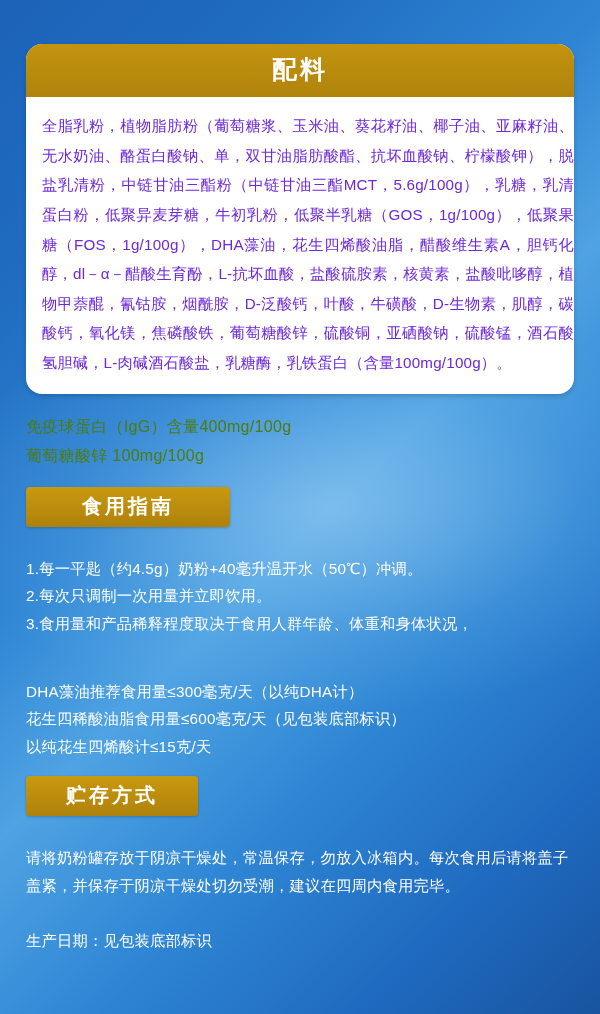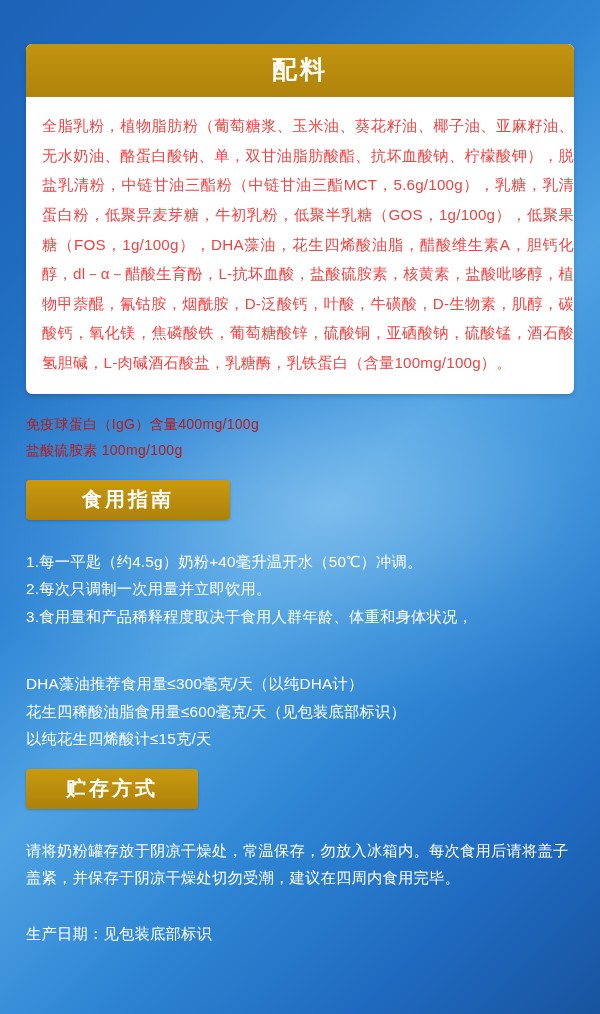--- a/index.html
+++ b/index.html
@@ -26,48 +26,48 @@
   .page {
     position: relative;
     padding: 44px 26px 18px 26px;
     box-sizing: border-box;
     height: 100%;
   }
 
   
   .panel {
     background: #ffffff;
-    border-radius: 6px;
+    border-radius: 16px;
     overflow: hidden;
     box-shadow: 0 2px 5px rgba(0,0,0,0.18);
   }
   .panel-header {
     background: #b98d12;
     background: linear-gradient(180deg, #c2940f 0%, #b0830c 100%);
     color: #ffffff;
     text-align: center;
     font-size: 25px;
     font-weight: bold;
     letter-spacing: 3px;
     padding: 9px 0 11px 0;
   }
   .panel-body {
     padding: 14px 0 16px 16px;
-    color: #ef4444;
+    color: #6d28d9;
     font-size: 15.2px;
     line-height: 1.95;
     text-align: justify;
     letter-spacing: 0.2px;
   }
 
   
   .info-block {
     margin-top: 18px;
-    color: #b91c1c;
-    font-size: 14px;
+    color: #4d7c0f;
+    font-size: 16px;
     line-height: 1.85;
     letter-spacing: 0.3px;
   }
   .info-block div { white-space: nowrap; }
 
   .section-title {
     display: inline-block;
     margin-top: 16px;
     background: #c2940f;
     background: linear-gradient(180deg, #c9990f 0%, #ae810b 100%);
@@ -98,21 +98,21 @@
 
 <div class="page">
 
   <section class="panel">
     <div class="panel-header">配料</div>
     <div class="panel-body">全脂乳粉，植物脂肪粉（葡萄糖浆、玉米油、葵花籽油、椰子油、亚麻籽油、无水奶油、酪蛋白酸钠、单，双甘油脂肪酸酯、抗坏血酸钠、柠檬酸钾），脱盐乳清粉，中链甘油三酯粉（中链甘油三酯MCT，5.6g/100g），乳糖，乳清蛋白粉，低聚异麦芽糖，牛初乳粉，低聚半乳糖（GOS，1g/100g），低聚果糖（FOS，1g/100g），DHA藻油，花生四烯酸油脂，醋酸维生素A，胆钙化醇，dl－α－醋酸生育酚，L-抗坏血酸，盐酸硫胺素，核黄素，盐酸吡哆醇，植物甲萘醌，氰钴胺，烟酰胺，D-泛酸钙，叶酸，牛磺酸，D-生物素，肌醇，碳酸钙，氧化镁，焦磷酸铁，葡萄糖酸锌，硫酸铜，亚硒酸钠，硫酸锰，酒石酸氢胆碱，L-肉碱酒石酸盐，乳糖酶，乳铁蛋白（含量100mg/100g）。</div>
   </section>
 
   <div class="info-block">
     <div>免疫球蛋白（IgG）含量400mg/100g</div>
-    <div>盐酸硫胺素  100mg/100g</div>
+    <div>葡萄糖酸锌  100mg/100g</div>
   </div>
 
   <div class="section-title">食用指南</div>
 
   <div class="body-text">
     <div>1.每一平匙（约4.5g）奶粉+40毫升温开水（50℃）冲调。</div>
     <div>2.每次只调制一次用量并立即饮用。</div>
     <div>3.食用量和产品稀释程度取决于食用人群年龄、体重和身体状况，</div>
   </div>
 

